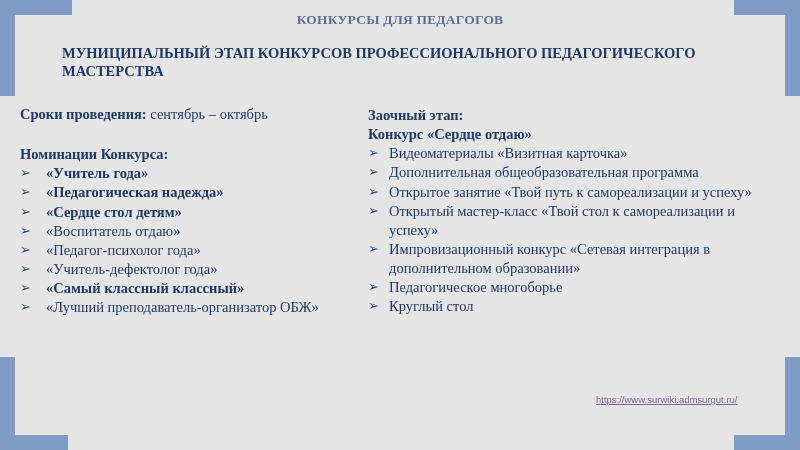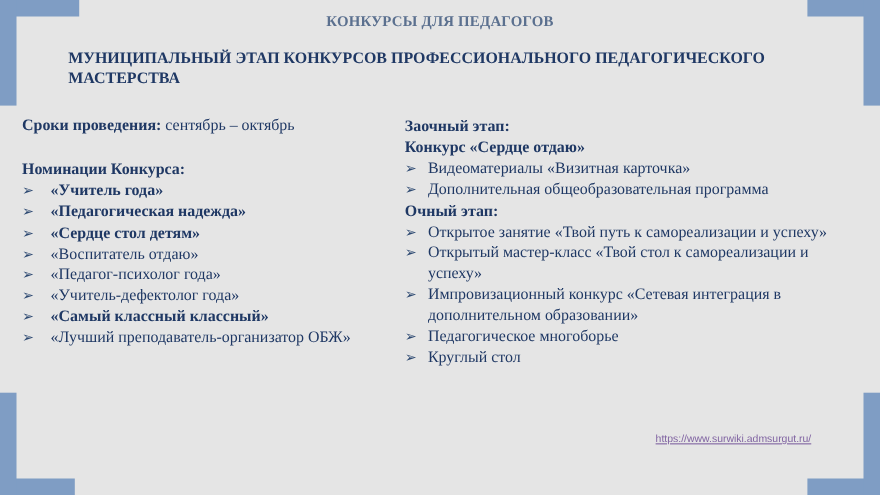--- a/index.html
+++ b/index.html
@@ -175,21 +175,20 @@
 
     <div class="bullet-row">
       <span class="glyph">➢</span>
       <span class="btext">Видеоматериалы «Визитная карточка»</span>
     </div>
     <div class="bullet-row">
       <span class="glyph">➢</span>
       <span class="btext">Дополнительная общеобразовательная программа</span>
     </div>
 
-    <div class="line bold">Очный этап:</div>
 
     <div class="bullet-row">
       <span class="glyph">➢</span>
       <span class="btext">Открытое занятие «Твой путь к самореализации и успеху»</span>
     </div>
     <div class="bullet-row">
       <span class="glyph">➢</span>
       <span class="btext">Открытый  мастер-класс «Твой стол к самореализации и успеху»</span>
     </div>
     <div class="bullet-row">

